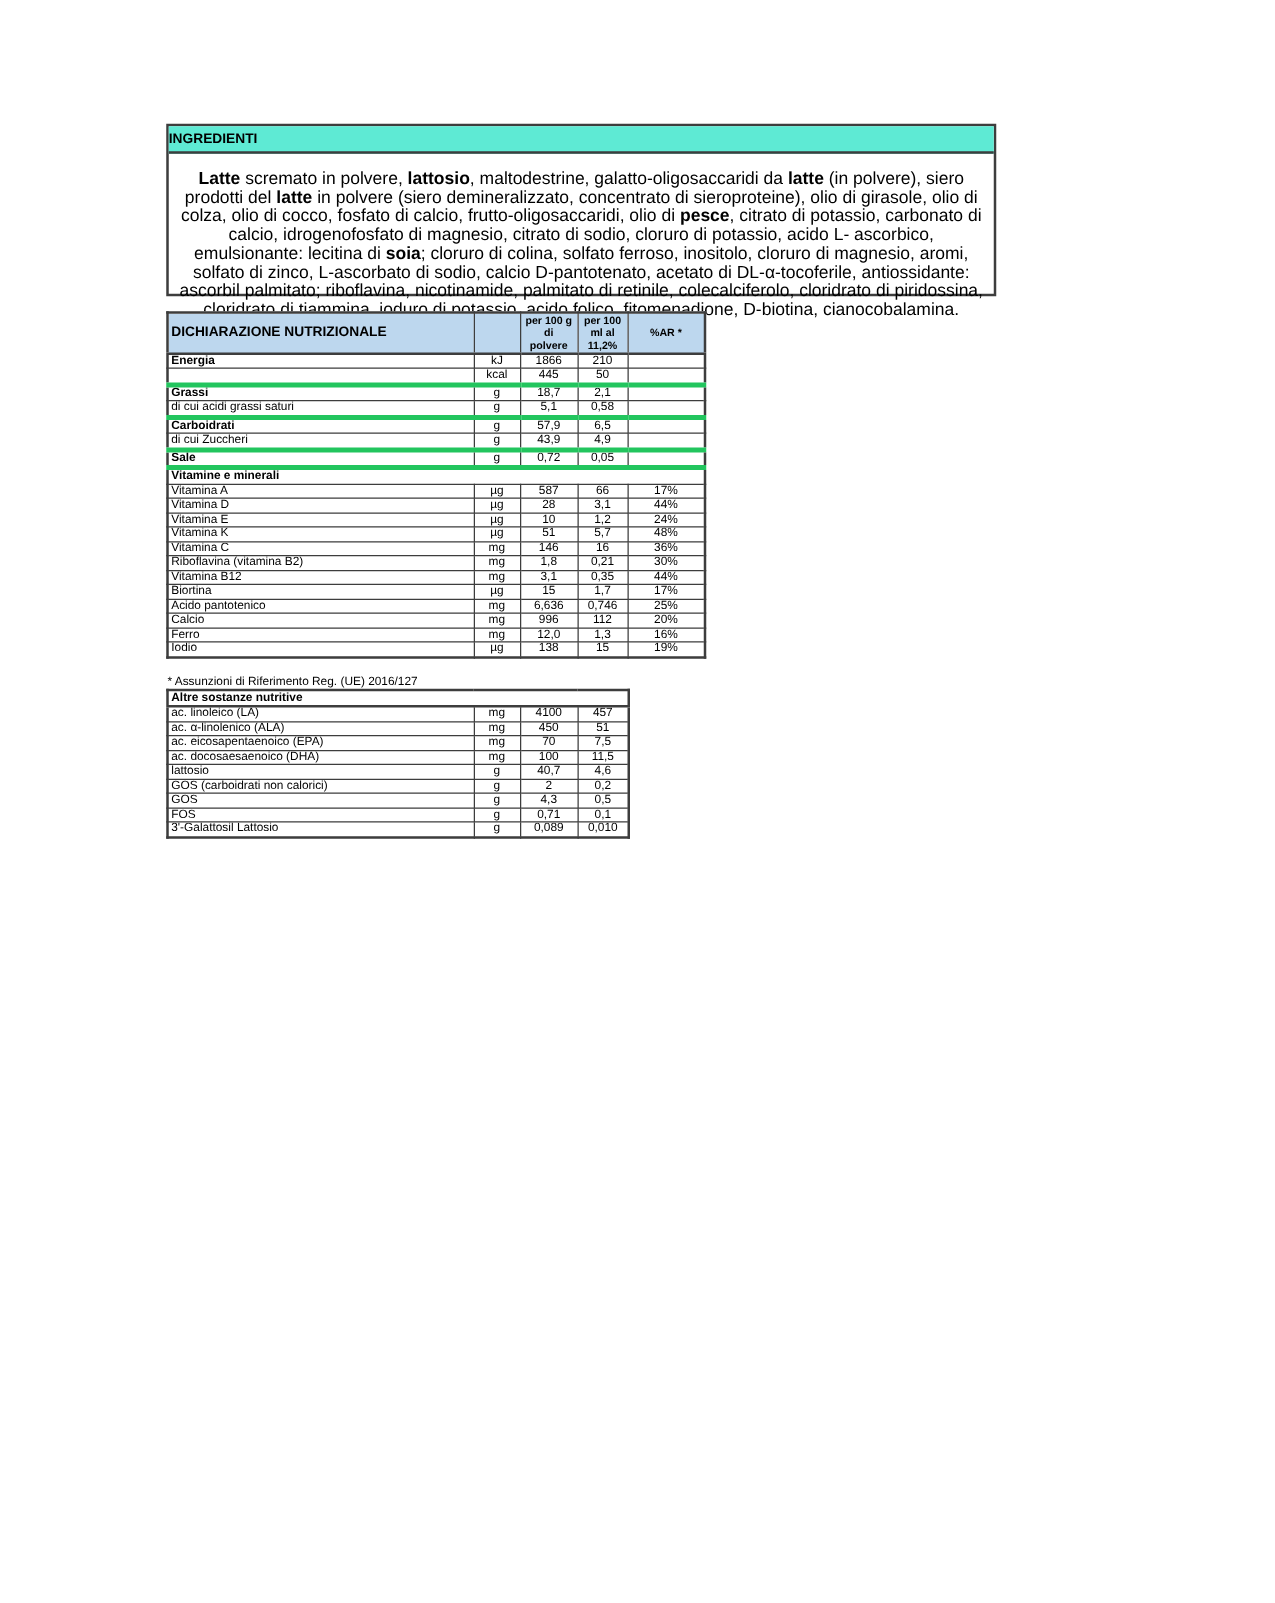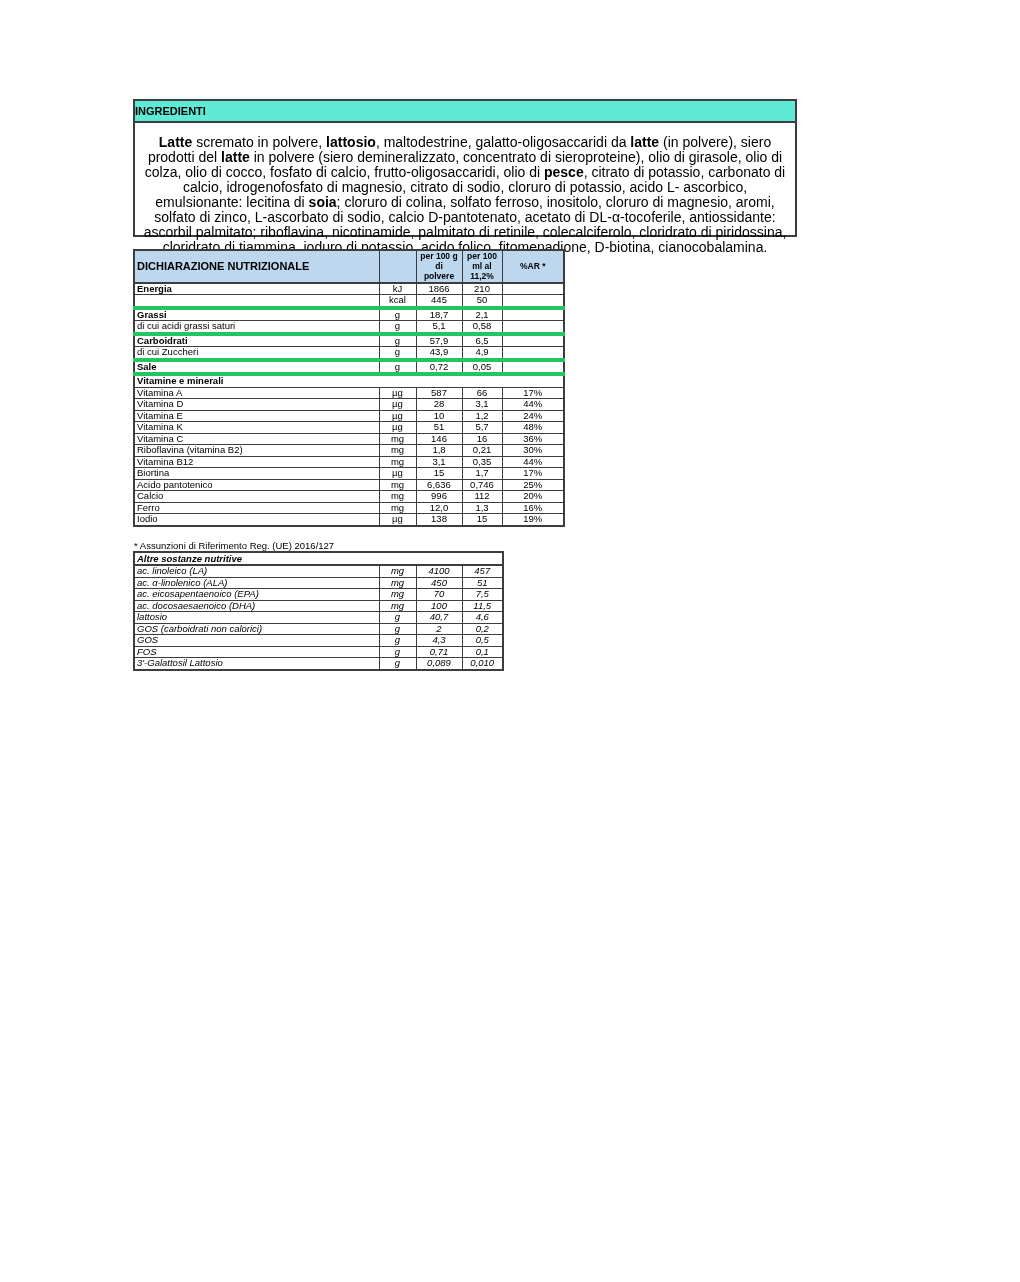--- a/index.html
+++ b/index.html
@@ -20,21 +20,21 @@
     font-weight:bold; font-size:11px;
   }
   #ingredients-paragraph {
     padding:12px 4px 0 4px; font-size:14px; line-height:15px; text-align:center;
   }
   #ingredients-paragraph span.b { font-weight:bold; }
 
   
   table { border-collapse:collapse; table-layout:fixed; background:#fff; }
   #nutrition-table { position:absolute; left:133px; top:249px; width:430px; border:2px solid #3d3d3d; }
-  #other-table     { position:absolute; left:133px; top:551px; width:369px; border:2px solid #3d3d3d;font-style:italic; }
+  #other-table     { position:absolute; left:133px; top:551px; width:369px; border:2px solid #3d3d3d; }
 
   th, td { border:1px solid #3d3d3d; padding:0 2px; overflow:hidden; white-space:nowrap; }
 
   #nutrition-table thead th {
     background:#bdd7ee; border-bottom:2px solid #3d3d3d; height:32px;
     vertical-align:middle; font-weight:bold;
   }
   .title-cell { font-size:11px; text-align:left; }
   .colhead { font-size:8.5px; line-height:1.2; text-align:center; white-space:pre-line; }
 

